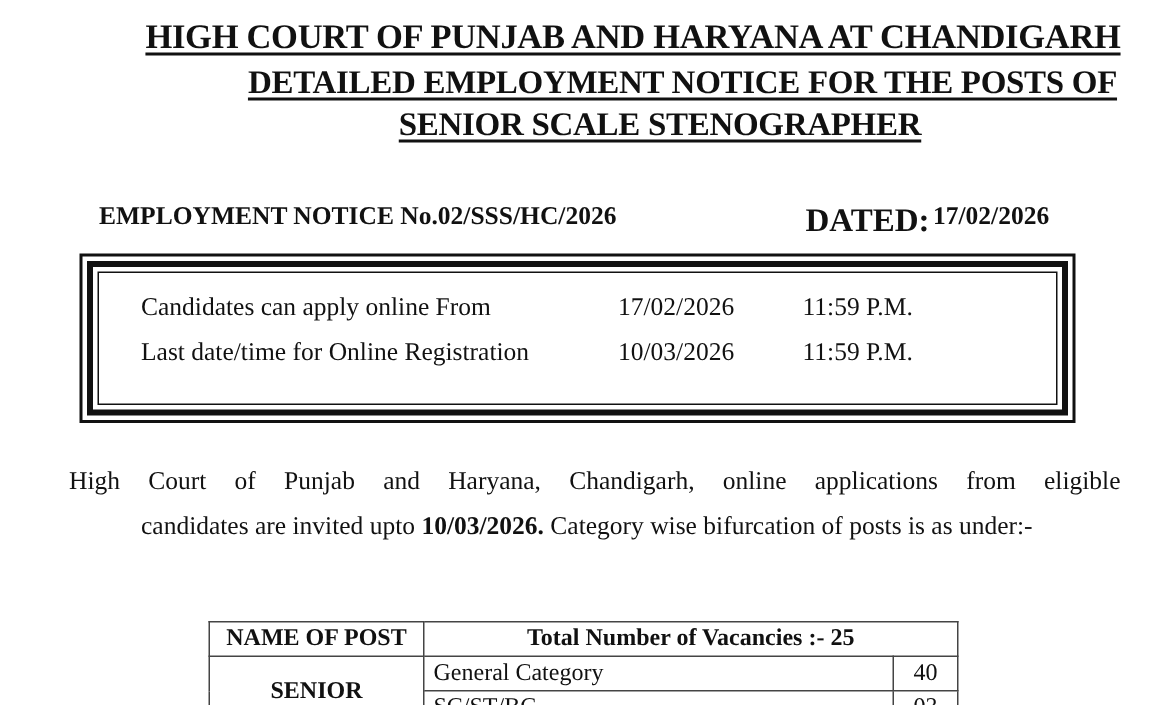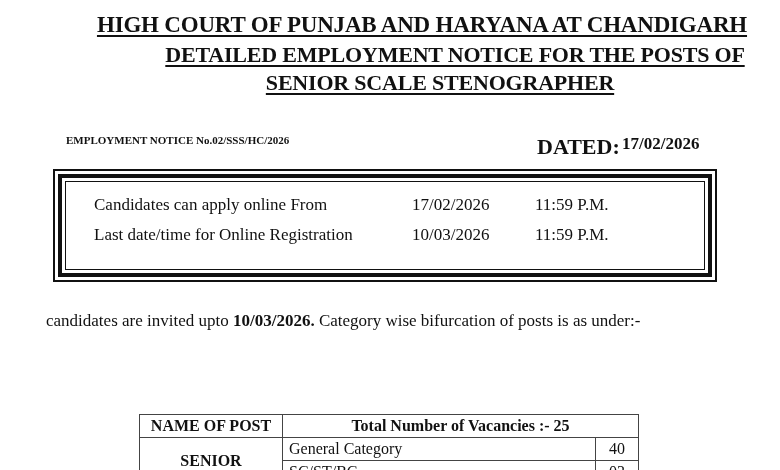--- a/index.html
+++ b/index.html
@@ -2,39 +2,39 @@
 <html><head>
 <meta charset="utf-8">
 <style>
   html, body { margin:0; padding:0; background:#ffffff; }
   body { width:780px; height:470px; overflow:hidden; position:relative; font-family:"Liberation Serif","DejaVu Serif",serif; color:#111; }
   .title { position:absolute; left:0; width:780px; text-align:center; font-weight:bold; text-decoration:underline; text-decoration-thickness:2px; text-underline-offset:3px; font-family:"Liberation Serif",serif; letter-spacing:-0.2px;margin-left:32px; }
   .t1 { top:12px; font-size:23px; left:0; }
   .t2 { top:42px; font-size:22px; left:33px; }
   .t3 { top:70px; font-size:22px; left:18px; }
 
-  .notice-no { position:absolute; left:66px; top:134px; font-size:11px; font-weight:bold; }
+  .notice-no { position:absolute; left:66px; top:134px; font-size:17px; font-weight:bold; }
   .dated-label { position:absolute; left:537px; top:134px; font-size:22px; font-weight:bold; }
   .dated-value { position:absolute; left:622px; top:134px; font-size:17px; font-weight:bold; }
 
   .box-outer { position:absolute; left:53px; top:169px; width:664px; height:113px; border:2px solid #111; box-sizing:border-box; }
   .box-mid { position:absolute; left:3px; top:3px; right:3px; bottom:3px; border:4px solid #111; }
   .box-inner { position:absolute; left:3px; top:3px; right:3px; bottom:3px; border:1.5px solid #111; }
 
   .sched-row { position:absolute; left:94px; font-size:17px; font-family:"Liberation Sans Narrow","Liberation Serif",serif; }
   .sched-row span { position:absolute; white-space:nowrap; }
   .r1 { top:195px; }
   .r2 { top:225px; }
   .c-label { left:0; }
   .c-date { left:318px; }
   .c-time { left:441px; }
 
   .para { position:absolute; left:46px; width:701px; font-size:17px; line-height:30px; text-align:justify; }
   .p-line { height:30px; display:block; text-align-last:justify; }
-  .p-line.last { text-align-last:left; }
+  .p-line.last { text-align-last:left;margin-left:48px; }
   .indent { padding-left:102px; }
 
   table.vac { position:absolute; left:139px; top:414px; border-collapse:collapse; font-family:"Liberation Serif",serif; font-size:16px; }
   table.vac td, table.vac th { border:1px solid #444; padding:0 6px; height:22px; }
   th.h-post { width:130px; font-weight:bold; text-align:center; }
   th.h-total { font-weight:bold; text-align:center; }
   td.post { text-align:center; font-weight:bold; vertical-align:middle; }
   td.cat { width:300px; text-align:left;margin-top:32px; }
   td.num { width:30px; text-align:center; }
 </style>
@@ -60,20 +60,21 @@
   <span class="c-date">17/02/2026</span>
   <span class="c-time">11:59 P.M.</span>
 </div>
 <div class="sched-row r2">
   <span class="c-label">Last date/time for Online Registration</span>
   <span class="c-date">10/03/2026</span>
   <span class="c-time">11:59 P.M.</span>
 </div>
 
 <div class="para" style="top:306px;">
+  <span class="p-line">High Court of Punjab and Haryana, Chandigarh, online applications from eligible</span>
   <span class="p-line last"><span>candidates are invited upto </span><b>10/03/2026.</b><span> Category wise bifurcation of posts is as under:-</span></span>
 </div>
 
 <table class="vac">
   <tbody>
       <tr>
     <th class="h-post">NAME OF POST</th>
     <th class="h-total" colspan="2">Total Number of Vacancies :- 25</th>
   </tr>
   <tr>

